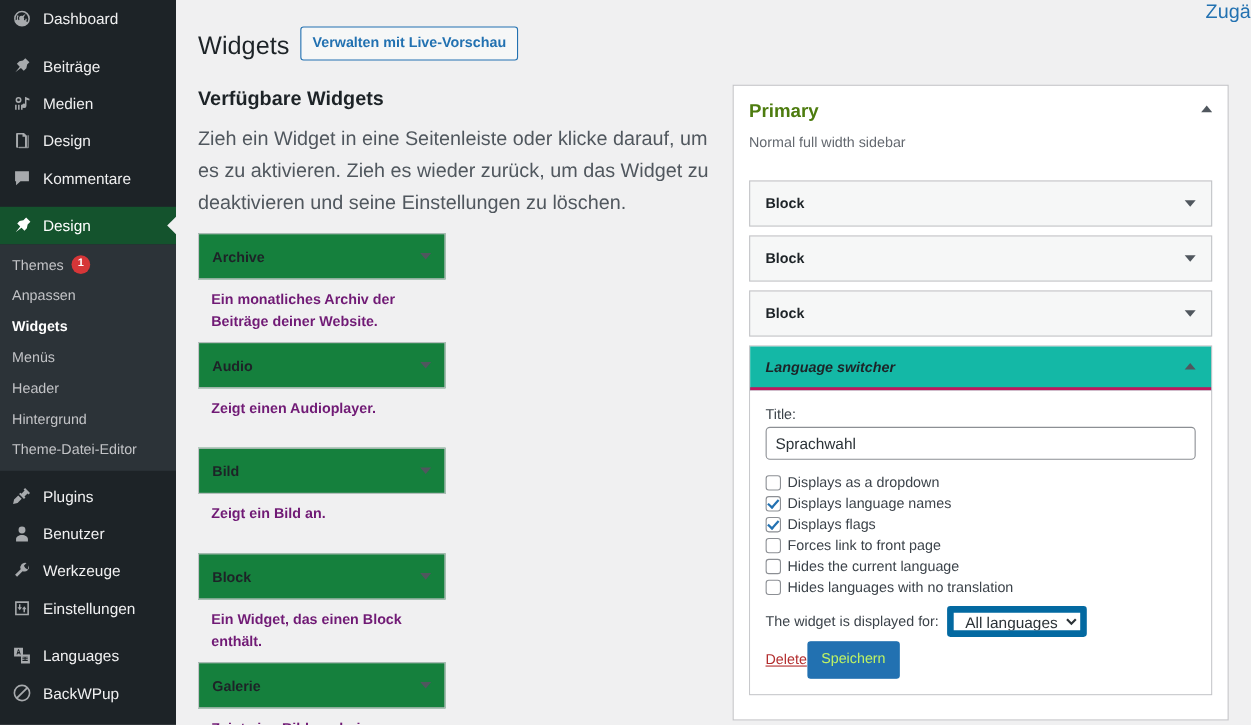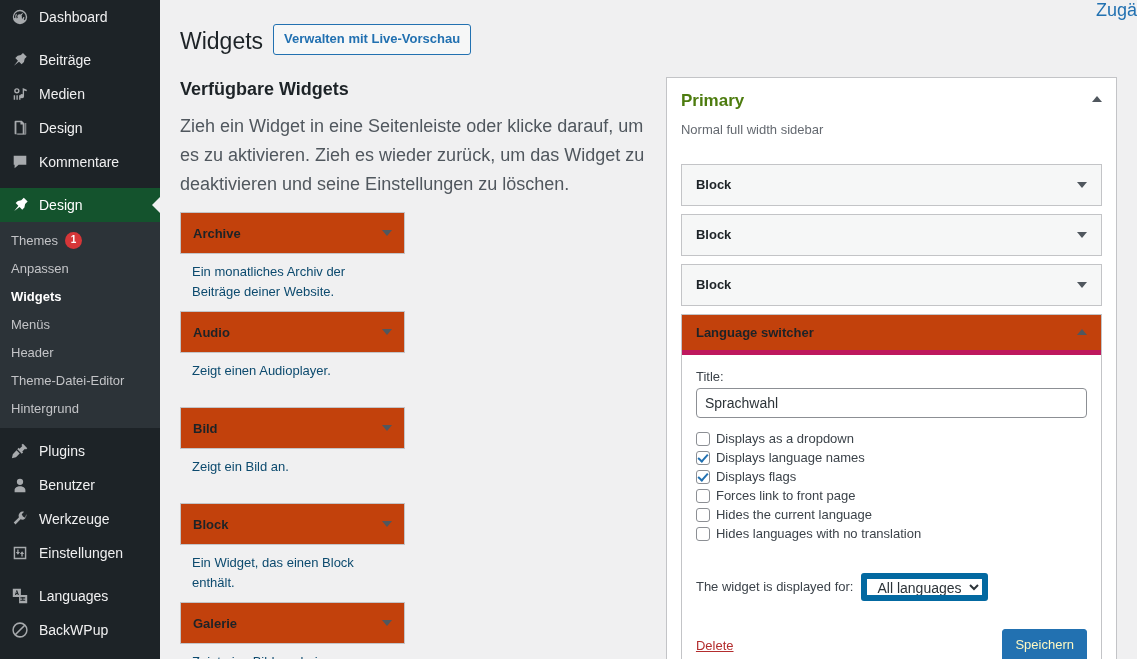--- a/index.html
+++ b/index.html
@@ -84,59 +84,59 @@
     margin: 0 0 10px 0; line-height: 1.4;
   }
   p.section-desc {
     font-size: 18px; color: #50575e; line-height: 1.6;
     margin: 0 0 14px 0; max-width: 470px;
   }
 
   .widget-grid { display: flex; flex-wrap: wrap; gap: 0 20px; }
   .widget-cell { width: 225px; }
   .widget-box {
-    background: #c2410c; border: 1px solid #c3c4c7;
+    background: #15803d; border: 1px solid #c3c4c7;
     height: 42px; display: flex; align-items: center;
     justify-content: space-between; padding: 0 12px;
     cursor: move; margin-bottom: 8px;
   }
   .widget-box .wtitle { font-size: 13px; font-weight: bold; color: #1d2327; }
   .caret {
     width: 0; height: 0; border-style: solid;
     border-width: 6px 5px 0 5px;
     border-color: #50575e transparent transparent transparent;
   }
   .caret.up {
     border-width: 0 5px 6px 5px;
     border-color: transparent transparent #50575e transparent;
   }
   .widget-desc {
-    font-size: 13px; color: #0c4a6e; line-height: 1.5;
-    margin: 0 0 10px 0; padding: 0 12px; min-height: 36px;
+    font-size: 13px; color: #701a75; line-height: 1.5;
+    margin: 0 0 10px 0; padding: 0 12px; min-height: 36px; font-weight: bold;
   }
 
   
   .sidebar-panel {
     border: 1px solid #c3c4c7; background: #fff;
     padding: 12px 14px 14px 14px;
   }
   .sp-head { display: flex; align-items: flex-start; justify-content: space-between; }
   .sp-title { font-size: 17px; font-weight: bold; color: #4d7c0f; line-height: 1.3; }
   .sp-desc { font-size: 13px; color: #646970; margin: 10px 0 27px 0; }
   .sp-widget {
     background: #f6f7f7; border: 1px solid #c3c4c7;
     margin-bottom: 8px;
   }
   .sp-widget-head {
     height: 40px; display: flex; align-items: center;
     justify-content: space-between; padding: 0 14px; cursor: pointer;
   }
   .sp-widget-head .wtitle { font-size: 13px; font-weight: bold; color: #1d2327; }
   .sp-widget.open { background: #fff; }
-  .sp-widget.open .sp-widget-head { background: #c2410c; border-bottom: 5px solid #be185d; }
+  .sp-widget.open .sp-widget-head { background: #14b8a6; border-bottom: 3px solid #be185d; font-style: italic; }
   .sp-widget-body { padding: 14px; background: #fff; }
 
   label.field-label { display: block; font-size: 13px; color: #3c434a; margin-bottom: 4px; }
   input.text-field {
     width: 100%; height: 30px; padding: 0 8px;
     border: 1px solid #8c8f94; border-radius: 4px;
     background: #fff; color: #2c3338; font-size: 14px;
     font-family: "Liberation Sans", sans-serif;
   }
   .chk-list { margin: 12px 0 0 0; }
@@ -148,37 +148,37 @@
     display: inline-flex; align-items: center; justify-content: center;
     cursor: pointer;
   }
   .chk-box.checked::after {
     content: ""; display: block;
     width: 4px; height: 8px; margin-top: -2px;
     border: solid #2271b1; border-width: 0 2px 2px 0;
     transform: rotate(42deg);
   }
   .chk-label { font-size: 13px; color: #3c434a; line-height: 1.3; }
-  .displayed-row { display: flex; align-items: center; margin-top: 30px; gap: 8px; }
+  .displayed-row { display: flex; align-items: center; margin-top: 8px; gap: 8px; }
   .displayed-row .dlabel { font-size: 13px; color: #3c434a; }
   select.lang-select {
     height: 28px; padding: 0 4px 0 6px;
     border: 6px solid #0369a1; border-radius: 3px;
     background: #fff; color: #2c3338; font-size: 14px;
     font-family: "Liberation Sans", sans-serif; cursor: pointer;
   }
   .widget-footer {
-    display: flex; align-items: center; justify-content: space-between;
-    margin-top: 28px;
+    display: flex; align-items: center; justify-content: flex-start;
+    margin-top: 4px;
   }
   a.delete-link {
     font-size: 13px; color: #b32d2e; text-decoration: underline; cursor: pointer;
   }
   .btn-primary {
-    background: #2271b1; border: 1px solid #2271b1; color: #fef9c3;
+    background: #2271b1; border: 1px solid #2271b1; color: #bef264;
     font-size: 13px; padding: 5px 12px 6px 12px; border-radius: 3px;
     cursor: pointer; line-height: 1.6;
   }
 </style>
 </head>
 <body>
 
 <div id="app">
 
   <div id="adminmenu">
@@ -251,24 +251,24 @@
       <div class="submenu-item current">
         <span>Widgets</span>
       </div>
       <div class="submenu-item">
         <span>Menüs</span>
       </div>
       <div class="submenu-item">
         <span>Header</span>
       </div>
       <div class="submenu-item">
+        <span>Hintergrund</span>
+      </div>
+      <div class="submenu-item">
         <span>Theme-Datei-Editor</span>
-      </div>
-      <div class="submenu-item">
-        <span>Hintergrund</span>
       </div>
     </div>
 
     <div class="menu-item" style="margin-top:6px;">
       <span class="mi-icon">
         <svg width="18" height="18" viewBox="0 0 20 20" fill="currentColor">
             <path d="M13.1 1.9 11.6 3.4l1 1-3.1 3.1-1-1L7 8l5 5 1.5-1.5-1-1 3.1-3.1 1 1 1.5-1.5-4-4zM6.2 9.3 2 13.5 1 18l4.5-1 4.2-4.2-3.5-3.5z"></path>
           </svg>
       </span>
       <span>Plugins</span>

